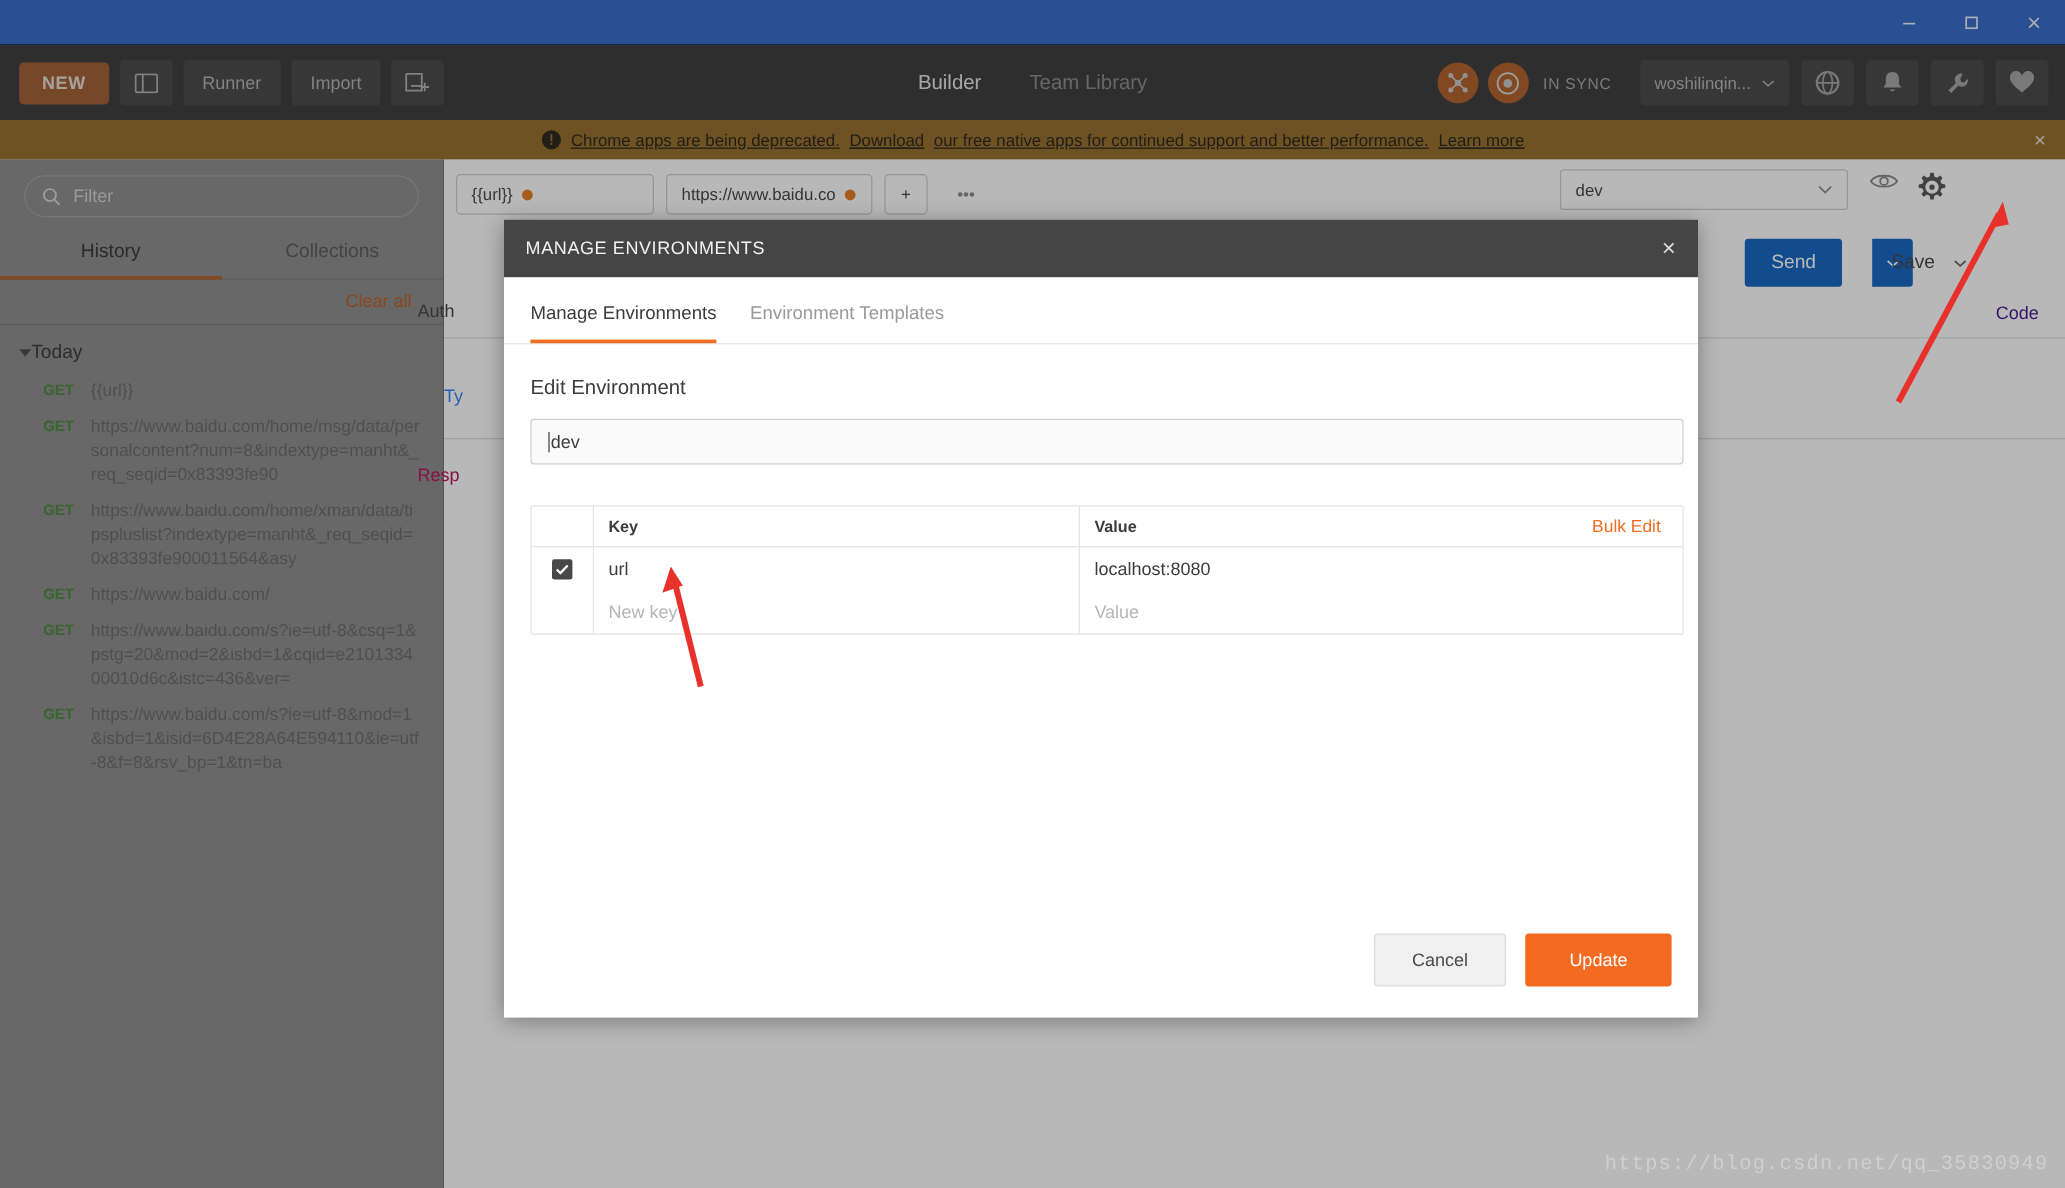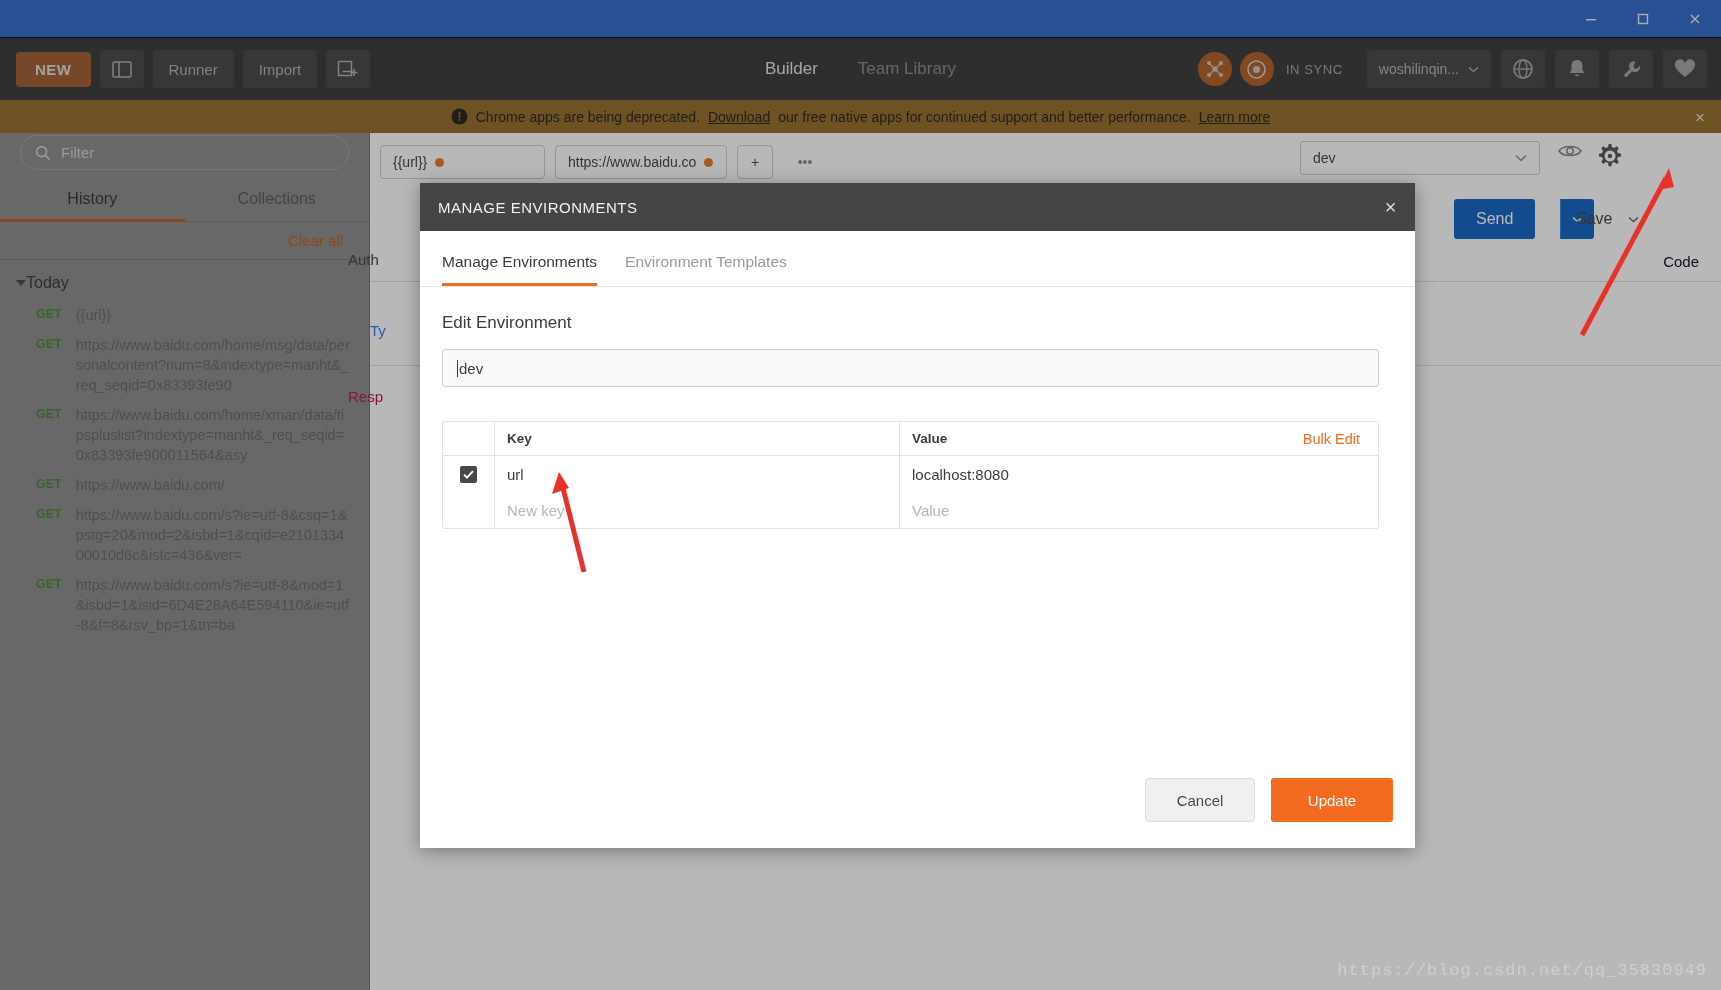--- a/index.html
+++ b/index.html
@@ -59,35 +59,35 @@
   .sync-text { color: #a9a9a9; font-size: 13px; letter-spacing: .6px; margin-left: 4px; }
   .user-chip {
     background: #4d4d4d; border-radius: 4px; height: 38px; padding: 0 12px;
     display: flex; align-items: center; gap: 9px; color: #b9b9b9; font-size: 14px;
   }
 
   
   .banner {
     position: absolute; left: 0; top: 100px; width: 1721px; height: 33px;
     background: #9a7231; display: flex; align-items: center;
-    justify-content: center; color: #2e2a22; font-size: 14px;
+    justify-content: center; color: #2e2a22; font-size: 14px; text-decoration: underline;
   }
   .banner-inner { display: flex; align-items: center; gap: 8px; }
   .banner a { color: #2e2a22; text-decoration: underline; }
   .banner-close {
     position: absolute; right: 16px; top: 50%; transform: translateY(-50%);
     color: #e9e4d8; font-size: 17px; line-height: 1;
   }
 
   
   .sidebar {
     position: absolute; left: 0; top: 133px; width: 370px; height: 857px;
     background: #909090; border-right: 1px solid #787878;
   }
-  .filter-wrap { padding: 2px 20px 10px 20px; }
+  .filter-wrap { padding: 13px 20px 10px 20px; }
   .filter-box {
     height: 35px; border: 1px solid #a6a6a6; border-radius: 18px;
     display: flex; align-items: center; gap: 10px; padding: 0 14px;
     color: #d6d6d6; font-size: 15px; background: transparent;
   }
   .side-tabs { display: flex; }
   .side-tab {
     flex: 1; text-align: center; font-size: 16px; color: #5f5f5f;
     padding: 10px 0 11px 0; border-bottom: 3px solid transparent;
   }
@@ -136,41 +136,41 @@
     display: flex; align-items: center; justify-content: center; color: #fff;
     border-radius: 0 3px 3px 0;
   }
   .save-btn {
     position: absolute; left: 1192px; top: 66px; height: 40px;
     color: #4a4a4a; font-size: 16px; display: flex; align-items: center; padding: 0 14px;
   }
   .params-btn { position: absolute; left: 870px; top: 74px; color: #4a4a4a; font-size: 15px; }
   .trunc-txt { position: absolute; left: 806px; top: 74px; color: #4a4a4a; font-size: 15px; }
   .auth-tab { position: absolute; left: -22px; top: 118px; color: #4a4a4a; font-size: 15px; }
-  .code-link { position: absolute; right: 22px; top: 120px; color: #0f172a; font-size: 15px; }
+  .code-link { position: absolute; right: 22px; top: 120px; color: #4c1d95; font-size: 15px; }
   .resp-txt { position: absolute; left: -22px; top: 255px; color: #be185d; font-size: 15px; }
   .type-txt { position: absolute; left: 0px; top: 189px; color: #3b82f6; font-size: 15px; }
   .hrule { position: absolute; left: 0; right: 0; height: 1px; background: #e0e0e0; }
 
   
   .overlay { position: absolute; left: 0; top: 0; width: 1721px; height: 990px; background: rgba(0,0,0,0.28); }
   .modal {
     position: absolute; left: 420px; top: 183px; width: 995px; height: 665px;
     background: #ffffff; box-shadow: 0 3px 18px rgba(0,0,0,0.35);
     display: flex; flex-direction: column;
   }
   .modal-head {
     height: 48px; background: #454545; display: flex; align-items: center;
     padding: 0 18px; color: #f2f2f2; font-size: 15px; letter-spacing: .5px;
   }
   .modal-close { margin-left: auto; font-size: 20px; color: #dcdcdc; line-height: 1; }
   .modal-tabs { display: flex; gap: 28px; padding: 22px 22px 0 22px; border-bottom: 1px solid #e3e3e3; }
   .mtab { font-size: 15.5px; color: #9a9a9a; padding-bottom: 12px; border-bottom: 3px solid transparent; }
   .mtab.active { color: #3c3c3c; border-bottom-color: #f26b21; }
-  .modal-body { flex: 1; padding: 26px 36px 0 22px; overflow: hidden; }
+  .modal-body { flex: 1; padding: 26px 12px 0 22px; overflow: hidden; }
   .edit-title { font-size: 17px; color: #3c3c3c; margin-bottom: 16px; }
   .env-input {
     height: 38px; border: 1px solid #cfcfcf; background: #fafafa; border-radius: 3px;
     display: flex; align-items: center; padding: 0 14px; font-size: 15px; color: #3c3c3c;
     position: relative;
   }
   .caret-bar {
     display: inline-block; width: 1px; height: 17px; background: #3c3c3c; margin-right: 1px;
   }
   .kv-table { margin-top: 34px; border: 1px solid #e3e3e3; border-radius: 2px; }

